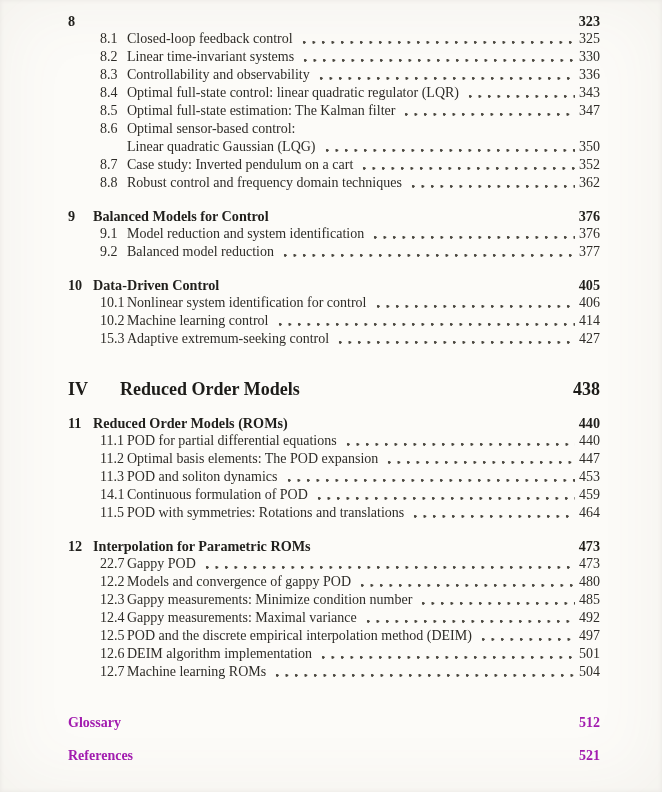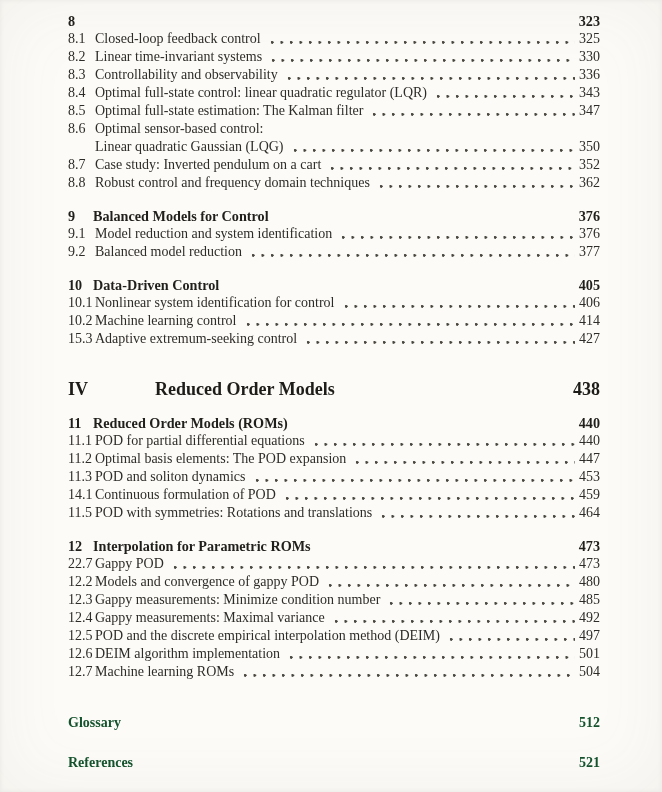--- a/index.html
+++ b/index.html
@@ -43,35 +43,34 @@
     color: #201f1c;
     font-size: 14.2px;
   }
   .row.part-head {
     font-weight: bold;
     color: #1d1c19;
     font-size: 18px;
     line-height: 24px;
     margin-top: 14px;
     margin-bottom: 13px;
-    gap: 35px;
   }
   .row.backmatter {
     font-weight: bold;
-    color: #14532d;
+    color: #a21caf;
     margin-top: 16px;
   }
   .row.backmatter:first-of-type { margin-top: 0; }
   .num {
     display: inline-block;
     min-width: 25px;
     flex: 0 0 auto;
   }
   .part-head .num { min-width: 52px; }
-  .section { }
+  .section { margin-left: 32px; }
   .sec-num {
     display: inline-block;
     min-width: 25px;
     margin-right: 2px;
     flex: 0 0 auto;
   }
   .title { flex: 0 0 auto; }
   .filler { flex: 1 1 auto; }
   .dots {
     flex: 1 1 auto;
@@ -82,21 +81,21 @@
     background-image: radial-gradient(circle at 2.2px 2.4px, #4a473f 1.15px, rgba(0,0,0,0) 1.6px);
     background-size: 9.5px 5px;
     background-repeat: repeat-x;
   }
   .page-num {
     flex: 0 0 auto;
     text-align: right;
   }
   .chapter-head .page-num, .part-head .page-num, .backmatter .page-num { font-weight: bold; }
   .gloss-wrap { margin-top: 18px; }
-  .gloss-wrap .row + .row { margin-top: 22px; justify-content: flex-end; }
+  .gloss-wrap .row + .row { margin-top: 15px; justify-content: flex-end; }
 </style>
 </head>
 <body>
 
 <div class="page">
   <div class="toc" id="toc">
       <div class="block">
         <div class="row chapter-head">
           <span class="num">8</span>
           <span class="filler"></span>

